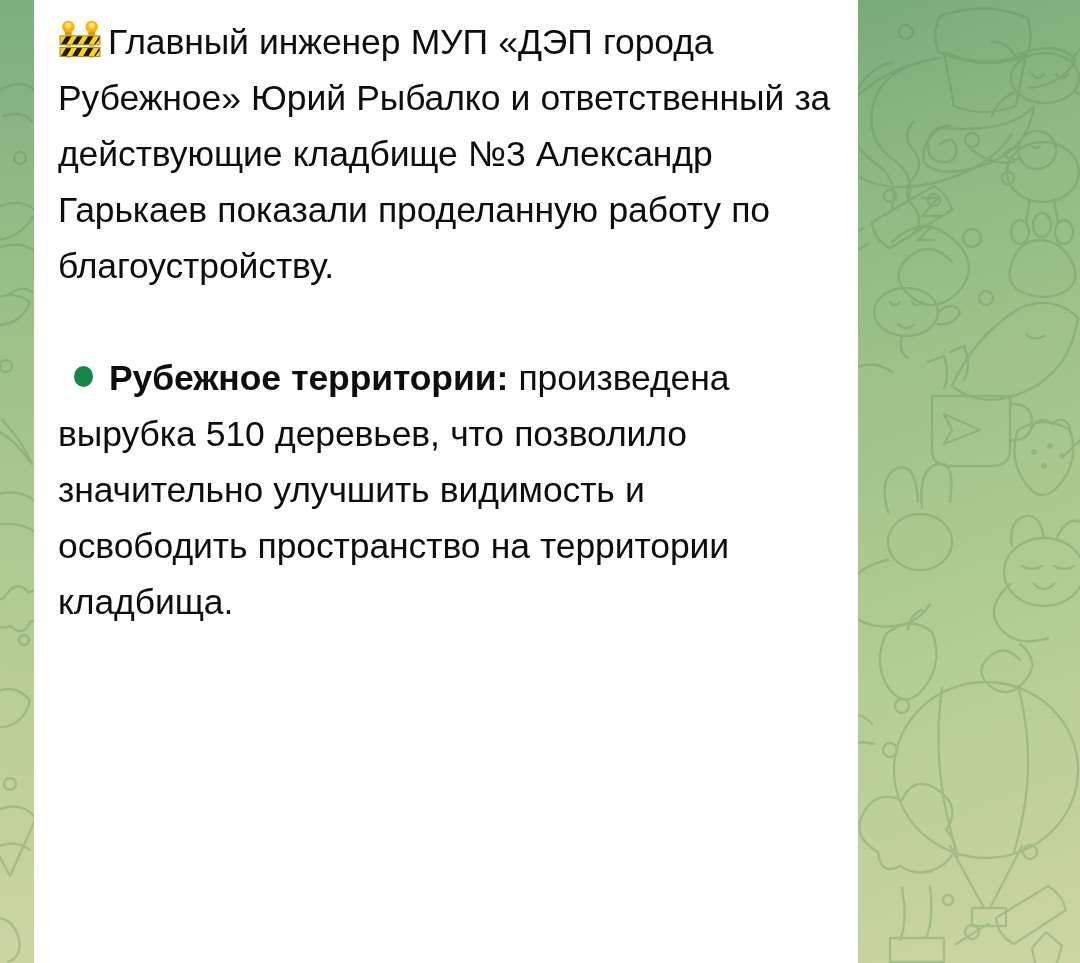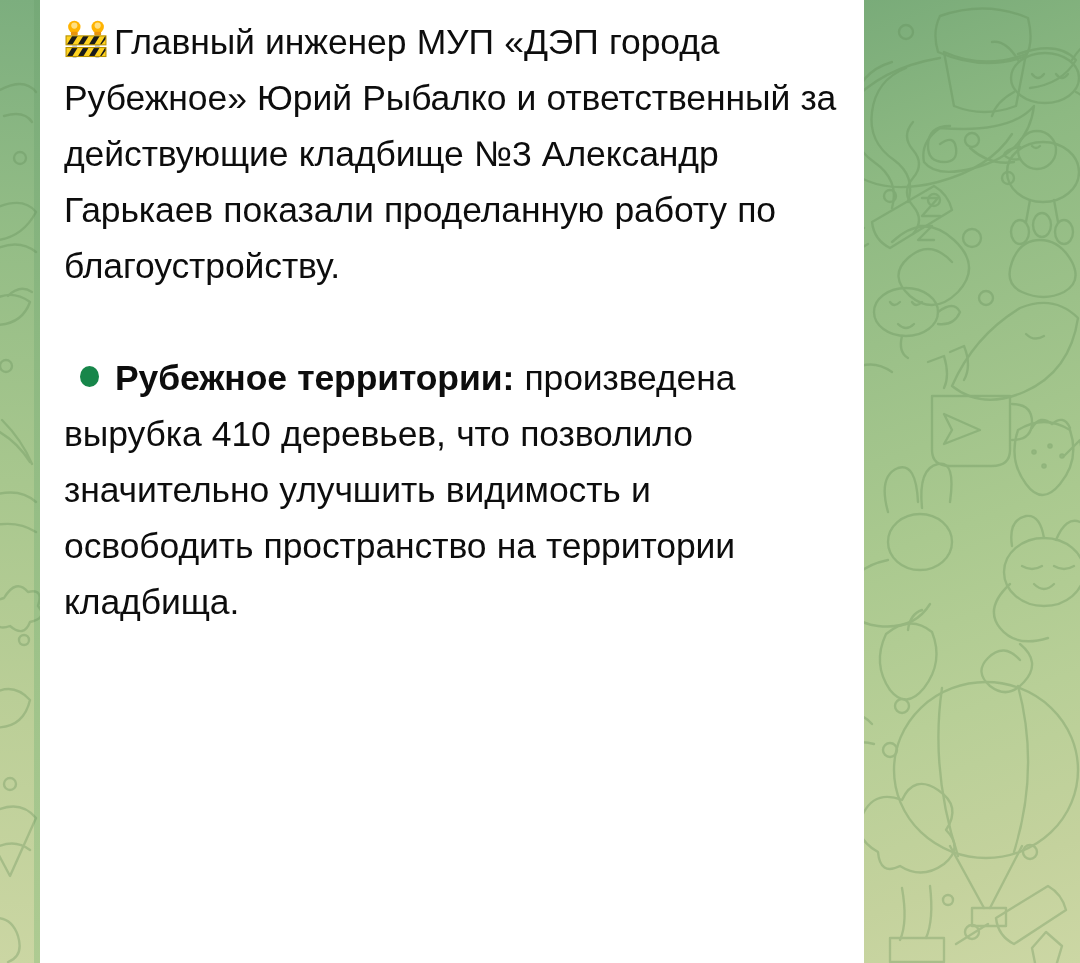--- a/index.html
+++ b/index.html
@@ -68,21 +68,21 @@
     position: absolute;
     inset: 0;
     opacity: 0.30;
     pointer-events: none;
   }
   .doodles svg { display: block; }
 
   
   .bubble {
     position: absolute;
-    left: 40px;
+    left: 34px;
     top: 0;
     width: 824px;
     height: 963px;
     background: #ffffff;
     box-sizing: border-box;
     padding: 14px 22px 0 24px;
   }
 
   .msg-text {
     color: #0d0d0d;
@@ -350,19 +350,19 @@
               <polygon points="52,56 60,43 61,43 61,47 54,56"></polygon>
             </g>
             <rect x="3" y="43" width="58" height="13" fill="none" stroke="#b99200" stroke-width="1.6"></rect>
           </svg>
         </span><span>Главный инженер МУП «ДЭП города Рубежное» Юрий Рыбалко и ответственный за действующие кладбище №3 Александр Гарькаев показали  проделанную  работу по благоустройству.</span>
       </p>
 
 
       <p class="para">
         <span class="bullet-dot"></span><span class="bold">Рубежное территории:</span>
-        <span>произведена вырубка 410 деревьев, что позволило значительно улучшить видимость и освободить пространство на территории кладбища.</span>
+        <span>произведена вырубка 510 деревьев, что позволило значительно улучшить видимость и освободить пространство на территории кладбища.</span>
       </p>
 
     </div>
   </div>
 
 </div>
 
 </body></html>

